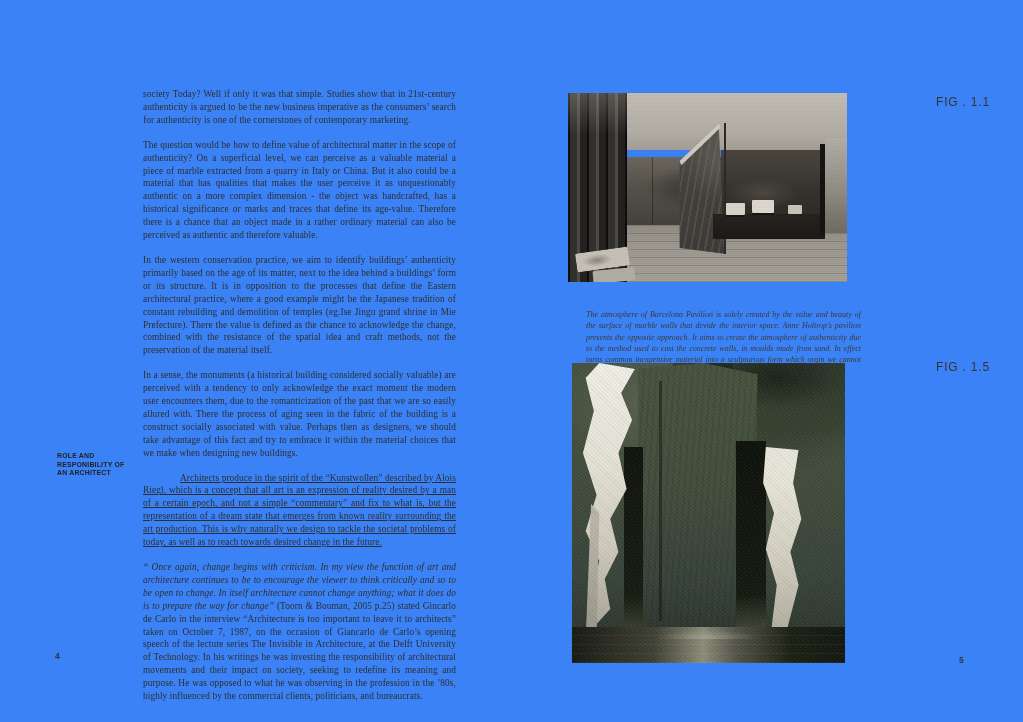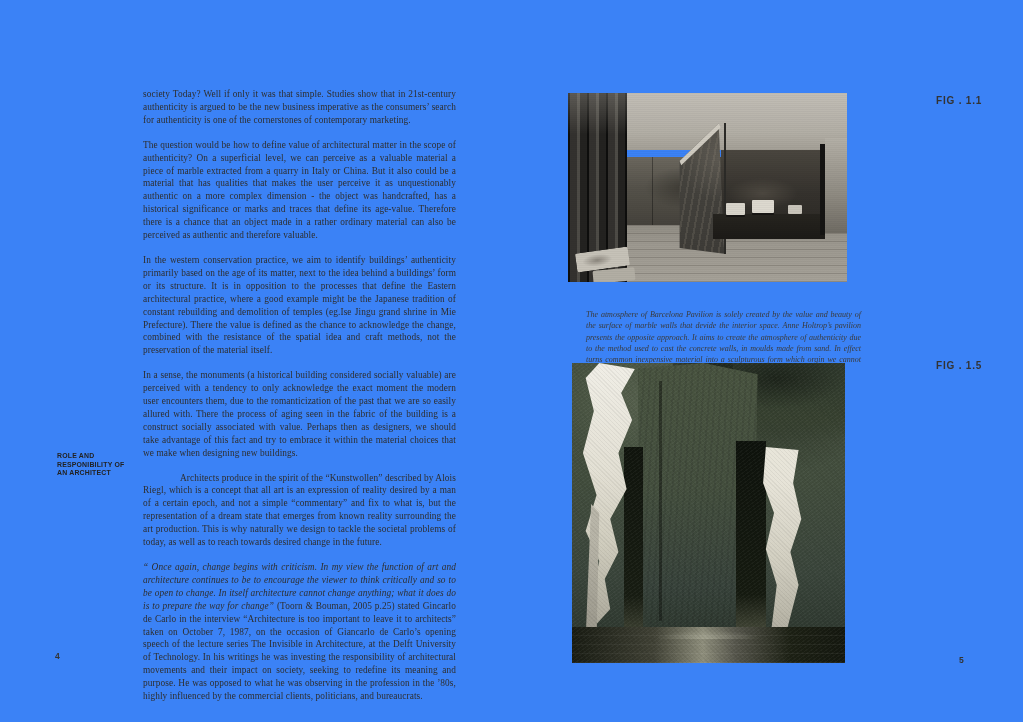--- a/index.html
+++ b/index.html
@@ -3,34 +3,34 @@
 <meta charset="utf-8">
 <style>
   html,body{margin:0;padding:0;background:#ffffff;}
   .spread{position:relative;width:1023px;height:722px;background:#3b82f6;overflow:hidden;
           font-family:"Liberation Serif", serif;color:#2b2b2b;}
 
   
   .text-column{position:absolute;left:143px;top:88px;width:313px;}
   .text-column p{margin:0 0 12px 0;font-size:9.3px;line-height:12.9px;text-align:justify;
                  letter-spacing:0.1px;color:#2e2e2e;}
-  .text-column p.indent-first{text-indent:37px;}
+  .text-column p.indent-first{text-indent:37px;text-decoration:underline;}
   .italic{font-style:italic;font-family:Liberation Serif, serif;}
 
   .margin-note{position:absolute;left:57px;top:452px;width:88px;
                font-family:"Liberation Sans", sans-serif;font-weight:bold;
                font-size:6.9px;line-height:8.6px;letter-spacing:0.2px;color:#222;}
 
   .page-number{position:absolute;font-family:"Liberation Sans", sans-serif;
                font-weight:bold;font-size:8.5px;color:#333;}
   .pn-left{left:55px;top:651px;}
   .pn-right{left:959px;top:655px;}
 
-  .fig-label{position:absolute;font-family:"Liberation Sans", sans-serif;font-weight:bold;
-             font-size:10px;letter-spacing:0.8px;color:#333;}
+  .fig-label{position:absolute;font-family:"Liberation Sans", sans-serif;font-weight:normal;
+             font-size:12px;letter-spacing:0.8px;color:#333;}
   .fl1{left:936px;top:95px;}
   .fl2{left:936px;top:360px;}
 
   .caption{position:absolute;left:571px;top:294px;width:275px;margin:15px;
            font-size:8px;line-height:11.3px;font-style:italic;color:#3a3a3a;
            text-align:justify;text-align-last:center;}
 
   
   .fig1{position:absolute;left:568px;top:93px;width:279px;height:189px;overflow:hidden;
         background:linear-gradient(180deg,#b9b5ae 0%,#aca89f 26%,#9b978e 46%,#94908७ 70%,#8f8b82 100%);}

